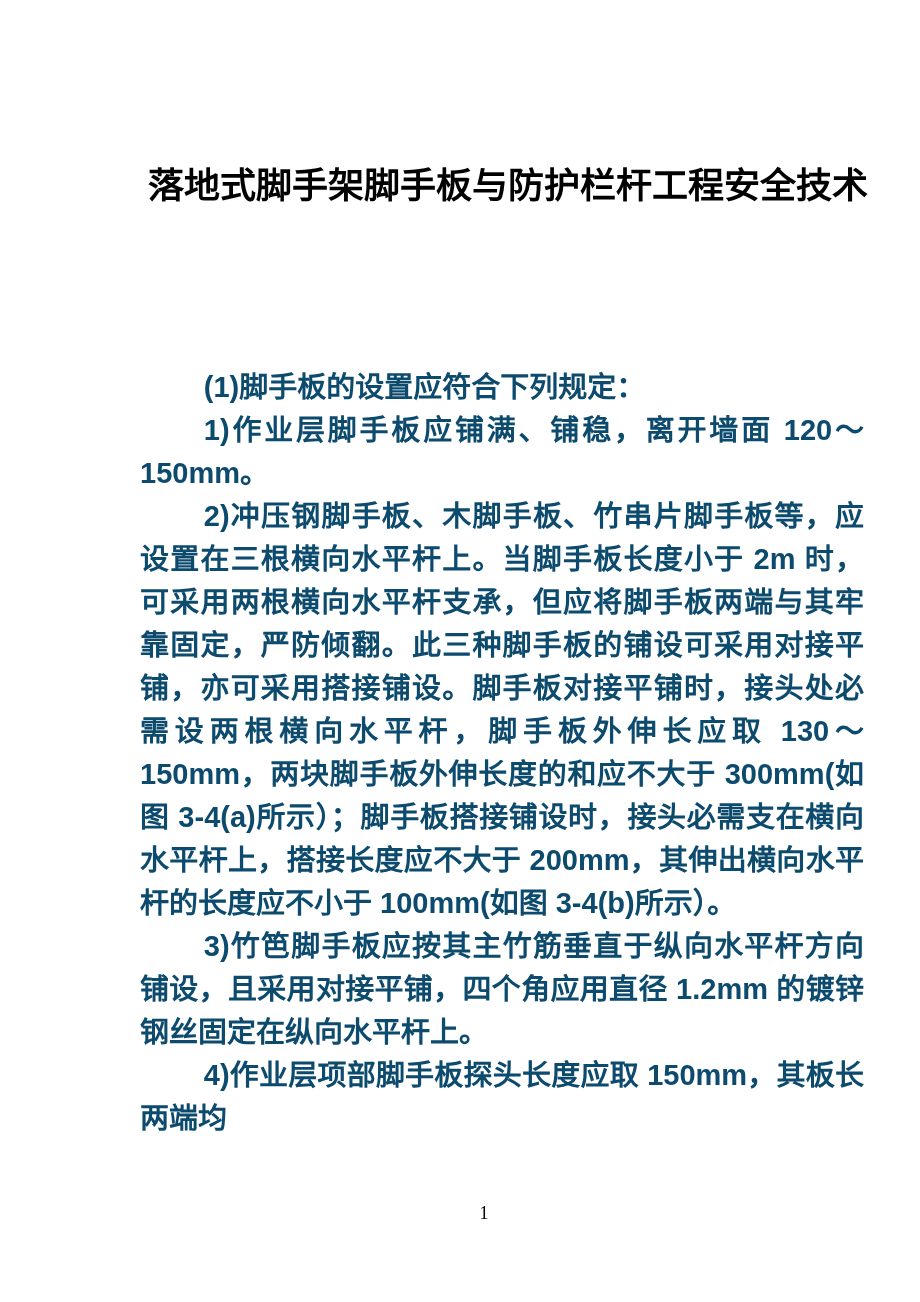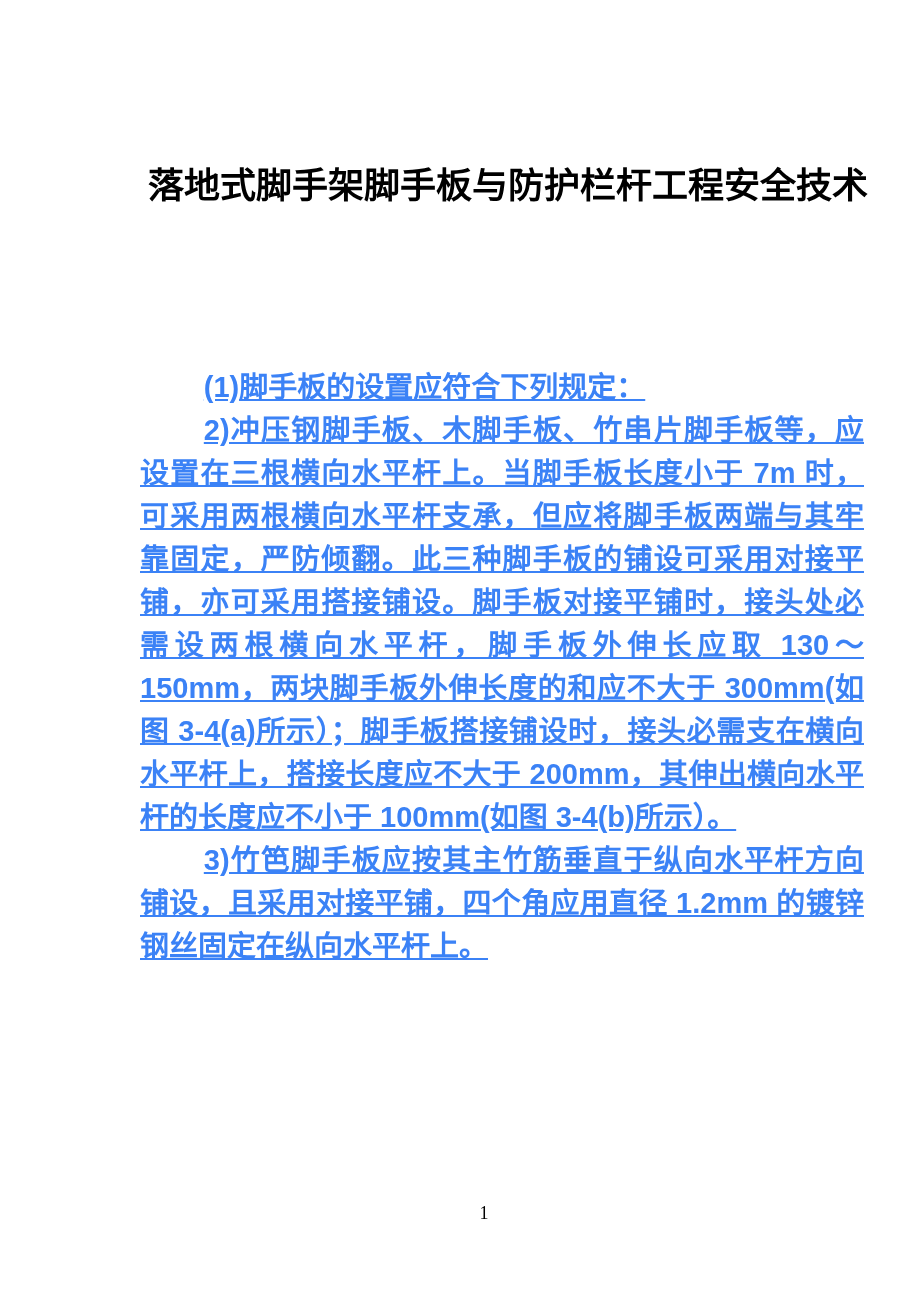--- a/index.html
+++ b/index.html
@@ -30,22 +30,21 @@
     margin: 157px 104px 0 92px;
   }
   .content p {
     margin: 0;
     font-family: "Liberation Sans", sans-serif;
     font-weight: bold;
     font-size: 29px;
     line-height: 43px;
     text-align: justify;
     text-indent: 2.2em;
-    color: #3b82f6;
-    text-decoration: underline;
+    color: #0c4a6e;
   }
   .content p.gap-before {
     margin-top: 43px;
   }
   .page-number {
     position: absolute;
     left: 0;
     bottom: 78px;
     width: 100%;
     text-align: center;
@@ -57,19 +56,21 @@
 </style>
 </head>
 <body>
 
 <div class="page">
 
   <h1 class="doc-title">落地式脚手架脚手板与防护栏杆工程安全技术</h1>
 
   <div class="content">
     <p>(1)脚手板的设置应符合下列规定：</p>
-    <p>2)冲压钢脚手板、木脚手板、竹串片脚手板等，应设置在三根横向水平杆上。当脚手板长度小于 7m 时，可采用两根横向水平杆支承，但应将脚手板两端与其牢靠固定，严防倾翻。此三种脚手板的铺设可采用对接平铺，亦可采用搭接铺设。脚手板对接平铺时，接头处必需设两根横向水平杆，脚手板外伸长应取 130～150mm，两块脚手板外伸长度的和应不大于 300mm(如图 3-4(a)所示）；脚手板搭接铺设时，接头必需支在横向水平杆上，搭接长度应不大于 200mm，其伸出横向水平杆的长度应不小于 100mm(如图 3-4(b)所示）。</p>
+    <p>1)作业层脚手板应铺满、铺稳，离开墙面 120～150mm。</p>
+    <p>2)冲压钢脚手板、木脚手板、竹串片脚手板等，应设置在三根横向水平杆上。当脚手板长度小于 2m 时，可采用两根横向水平杆支承，但应将脚手板两端与其牢靠固定，严防倾翻。此三种脚手板的铺设可采用对接平铺，亦可采用搭接铺设。脚手板对接平铺时，接头处必需设两根横向水平杆，脚手板外伸长应取 130～150mm，两块脚手板外伸长度的和应不大于 300mm(如图 3-4(a)所示）；脚手板搭接铺设时，接头必需支在横向水平杆上，搭接长度应不大于 200mm，其伸出横向水平杆的长度应不小于 100mm(如图 3-4(b)所示）。</p>
     <p>3)竹笆脚手板应按其主竹筋垂直于纵向水平杆方向铺设，且采用对接平铺，四个角应用直径 1.2mm 的镀锌钢丝固定在纵向水平杆上。</p>
+    <p>4)作业层项部脚手板探头长度应取 150mm，其板长两端均</p>
   </div>
 
   <div class="page-number">1</div>
 
 </div>
 
 </body></html>

